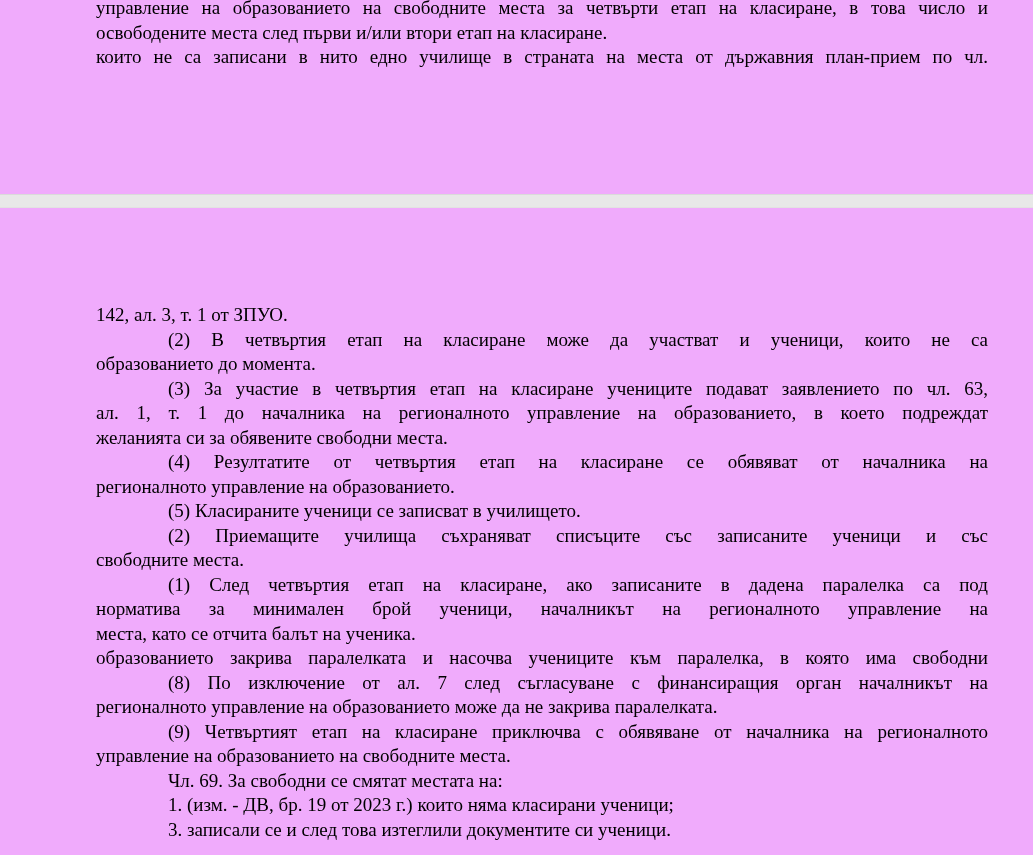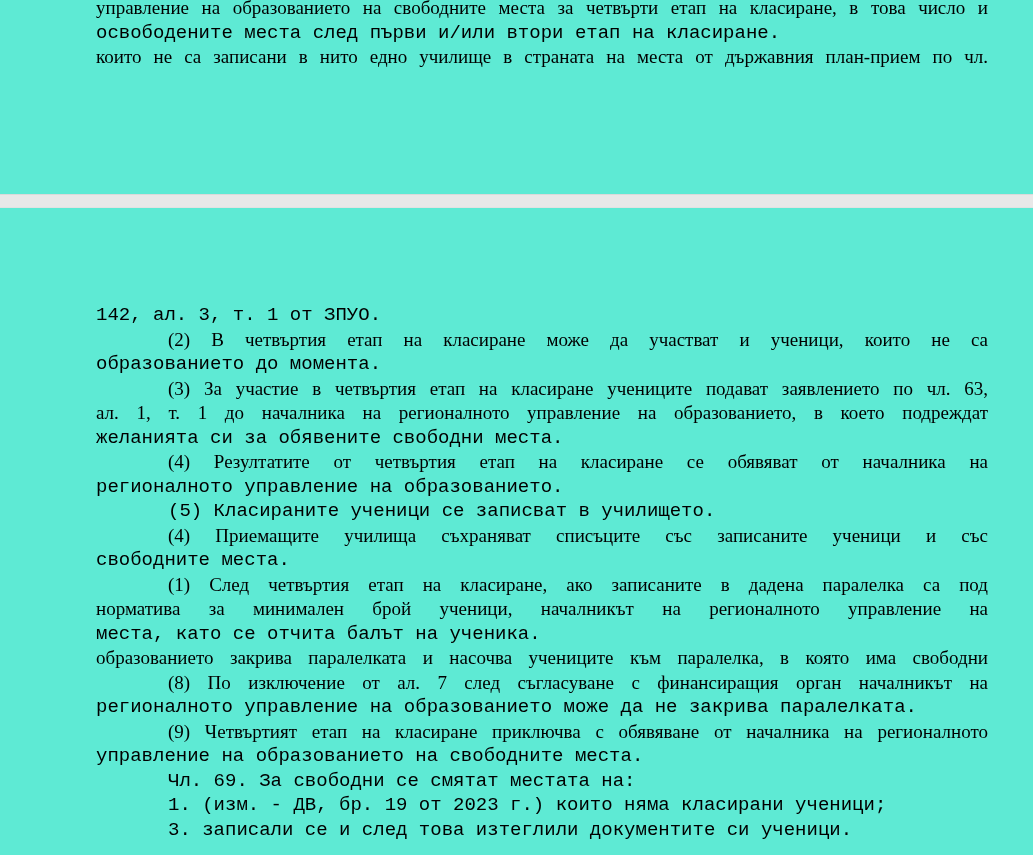--- a/index.html
+++ b/index.html
@@ -13,21 +13,21 @@
     overflow: hidden;
     font-family: "Liberation Serif", "DejaVu Serif", serif;
     color: #000000;
   }
   .viewport {
     width: 1033px;
     height: 855px;
     overflow: hidden;
   }
   .page {
-    background: #5eead4;
+    background: #f0abfc;
     overflow: hidden;
     box-sizing: border-box;
   }
   .page-first {
     height: 194px;
   }
   .page-gap {
     height: 14px;
     background: #e8e8e8;
     border-top: 1px solid #dadada;
@@ -51,21 +51,20 @@
   }
   .line {
     text-align: justify;
     text-align-last: justify;
     height: 24.5px;
     overflow: hidden;
   }
   .line.no-justify {
     text-align: left;
     text-align-last: left;
-    font-family: Liberation Mono, monospace;
   }
   .line.indent {
     text-indent: 72px;
   }
 </style>
 </head>
 <body>
 
 <div class="viewport">
   <div class="page page-first">
@@ -80,21 +79,21 @@
     <div class="page-text">
         <div class="line no-justify">142, ал. 3, т. 1 от ЗПУО.</div>
         <div class="line indent">(2) В четвъртия етап на класиране може да участват и ученици, които не са</div>
         <div class="line no-justify">образованието до момента.</div>
         <div class="line indent">(3) За участие в четвъртия етап на класиране учениците подават заявлението по чл. 63,</div>
         <div class="line">ал. 1, т. 1 до началника на регионалното управление на образованието, в което подреждат</div>
         <div class="line no-justify">желанията си за обявените свободни места.</div>
         <div class="line indent">(4) Резултатите от четвъртия етап на класиране се обявяват от началника на</div>
         <div class="line no-justify">регионалното управление на образованието.</div>
         <div class="line indent no-justify">(5) Класираните ученици се записват в училището.</div>
-        <div class="line indent">(4) Приемащите училища съхраняват списъците със записаните ученици и със</div>
+        <div class="line indent">(2) Приемащите училища съхраняват списъците със записаните ученици и със</div>
         <div class="line no-justify">свободните места.</div>
         <div class="line indent">(1) След четвъртия етап на класиране, ако записаните в дадена паралелка са под</div>
         <div class="line">норматива за минимален брой ученици, началникът на регионалното управление на</div>
         <div class="line no-justify">места, като се отчита балът на ученика.</div>
         <div class="line">образованието закрива паралелката и насочва учениците към паралелка, в която има свободни</div>
         <div class="line indent">(8) По изключение от ал. 7 след съгласуване с финансиращия орган началникът на</div>
         <div class="line no-justify">регионалното управление на образованието може да не закрива паралелката.</div>
         <div class="line indent">(9) Четвъртият етап на класиране приключва с обявяване от началника на регионалното</div>
         <div class="line no-justify">управление на образованието на свободните места.</div>
         <div class="line indent no-justify">Чл. 69. За свободни се смятат местата на:</div>

